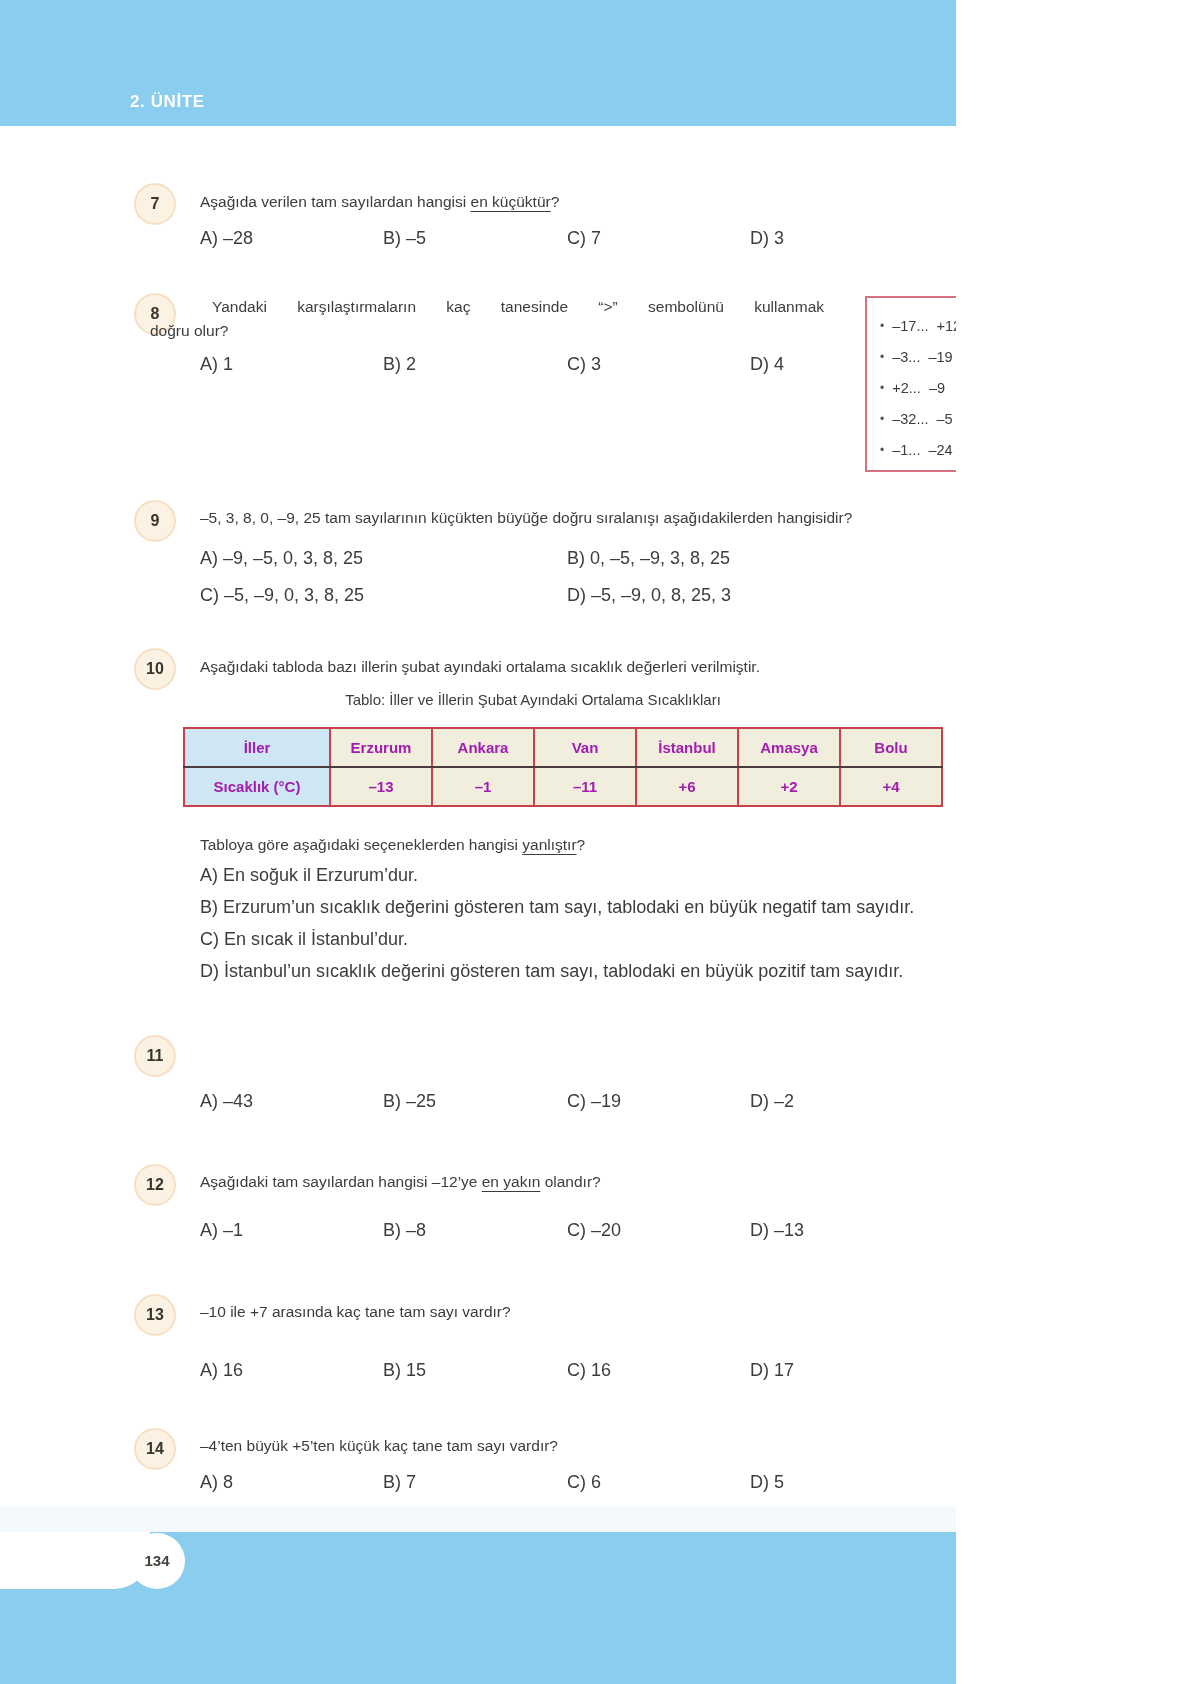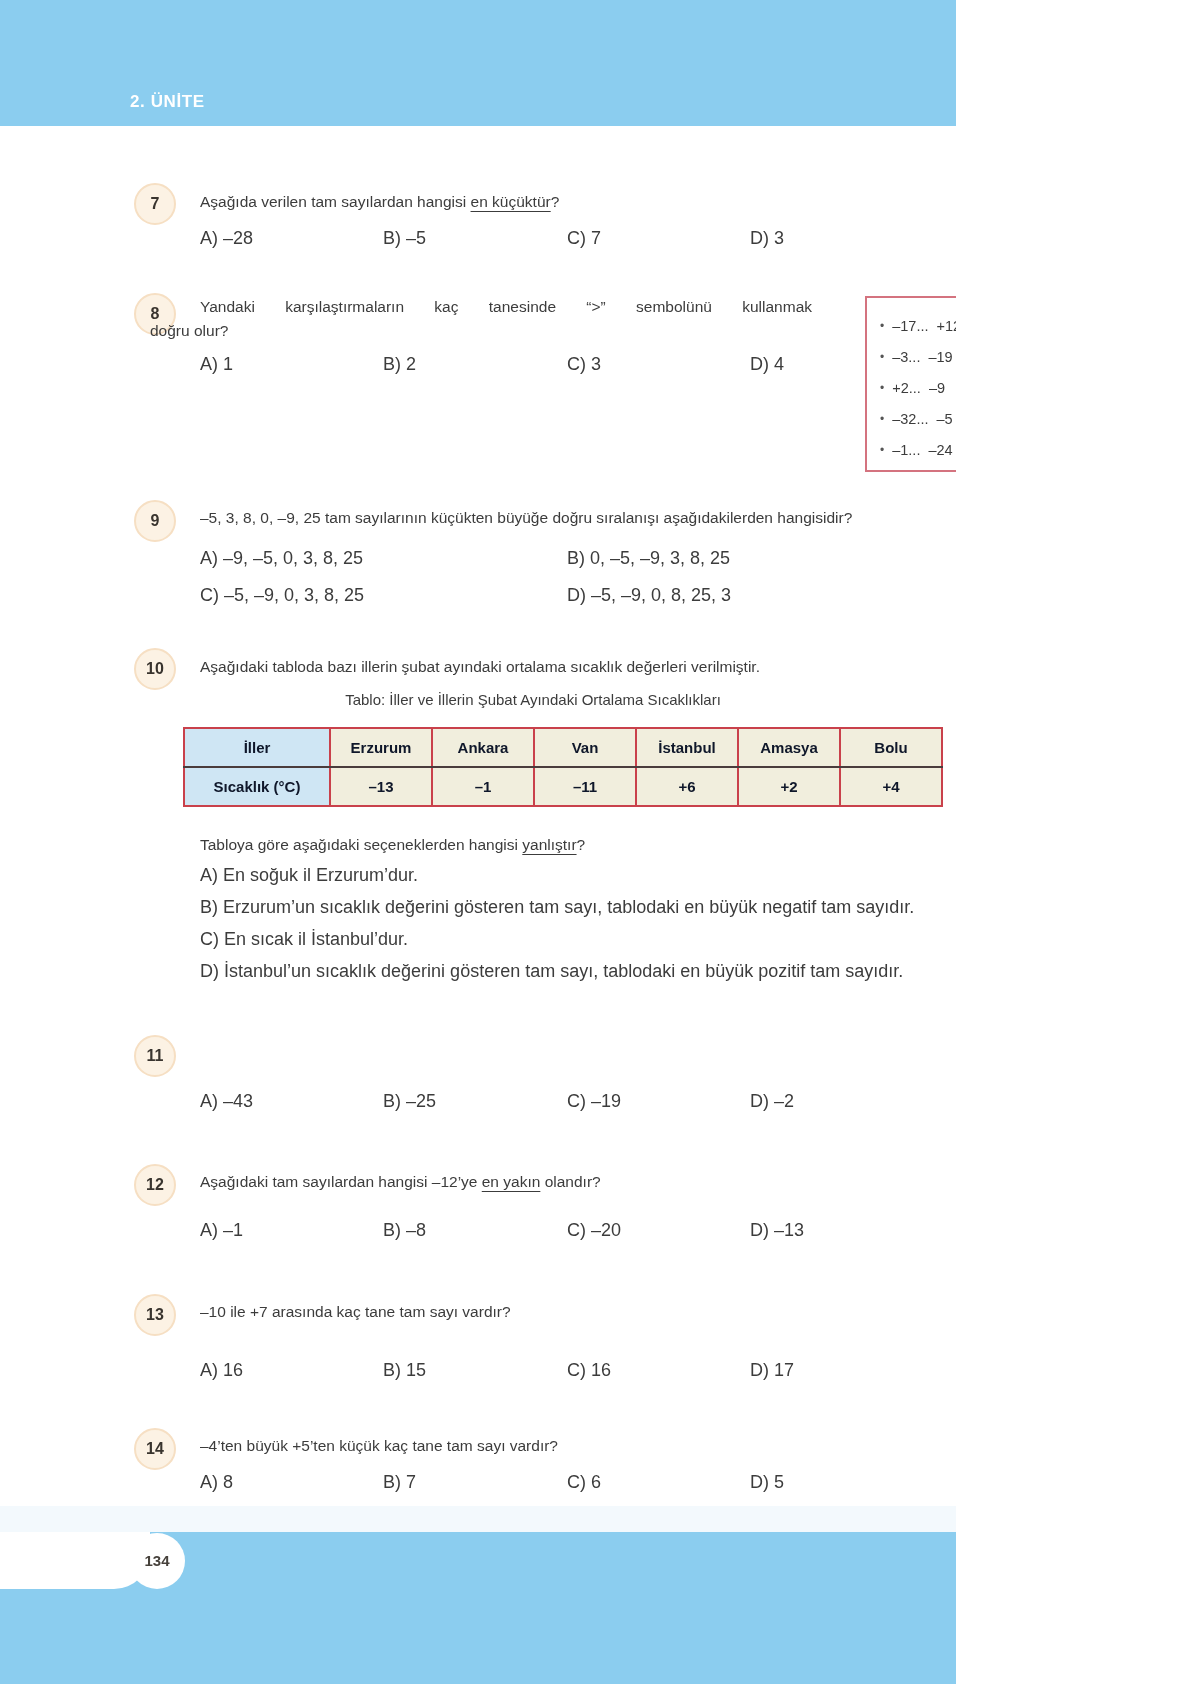--- a/index.html
+++ b/index.html
@@ -7,31 +7,31 @@
         font-family:"Liberation Sans",sans-serif;color:#3c3c3c;}
   .band{position:absolute;left:0;right:0;background:#8bcdef;}
   .band.top{top:0;height:126px;}
   .band.bottom{top:1532px;height:152px;}
   .prestrip{position:absolute;left:0;right:0;top:1506px;height:26px;background:#f3f9fd;}
   .unit-label{position:absolute;left:130px;top:92px;font-size:17px;font-weight:bold;color:#ffffff;letter-spacing:.6px;}
   .qcircle{position:absolute;left:134px;width:38px;height:38px;border-radius:50%;
            background:#fcf2e4;border:2px solid #f6dfc3;text-align:center;line-height:38px;
            font-size:16px;font-weight:bold;color:#39342e;}
   .txt{position:absolute;font-size:15.5px;line-height:23px;white-space:nowrap;color:#3c3c3c;}
-  .just{white-space:normal;text-align:justify;text-align-last:justify;}
+  .just{white-space:normal;text-align:justify;text-align-last:justify;margin-left:12px;}
   .u{text-decoration:underline;text-underline-offset:4px;text-decoration-thickness:1.3px;}
   .opt{position:absolute;font-size:18px;white-space:nowrap;color:#3c3c3c;}
   .cmp-box{position:absolute;left:865px;top:296px;width:162px;height:176px;border:2px solid #d4737f;
            background:#ffffff;box-sizing:border-box;padding:11px 0 0 13px;}
   .cmp-item{font-size:14.5px;height:31px;line-height:34px;color:#3c3c3c;white-space:pre;}
   .blt{margin-right:8px;font-size:12px;vertical-align:1px;color:#555;}
   .caption{position:absolute;left:183px;width:700px;top:691px;text-align:center;font-size:15px;color:#3c3c3c;}
   .temp-table{position:absolute;left:183px;top:727px;border-collapse:collapse;}
   .temp-table th,.temp-table td{border:2px solid #c9414b;background:#f1eedd;font-size:15px;font-weight:bold;
-           color:#0f172a;text-align:center;height:37px;padding:0 6px;}
+           color:#a21caf;text-align:center;height:37px;padding:0 6px;}
   .temp-table .lbl{background:#cfe6f4;width:132px;}
   .temp-table th.c,.temp-table td.c{width:88px;}
   .temp-table tr.hdr th{border-bottom:2px solid #4a3c3c;}
   .notch{position:absolute;left:0;top:1532px;width:150px;height:57px;background:#ffffff;border-bottom-right-radius:36px;}
   .page-circle{position:absolute;left:129px;top:1533px;width:56px;height:56px;border-radius:50%;background:#ffffff;
            text-align:center;line-height:56px;font-size:15px;font-weight:bold;color:#46413b;}
 </style>
 </head>
 <body>
 

